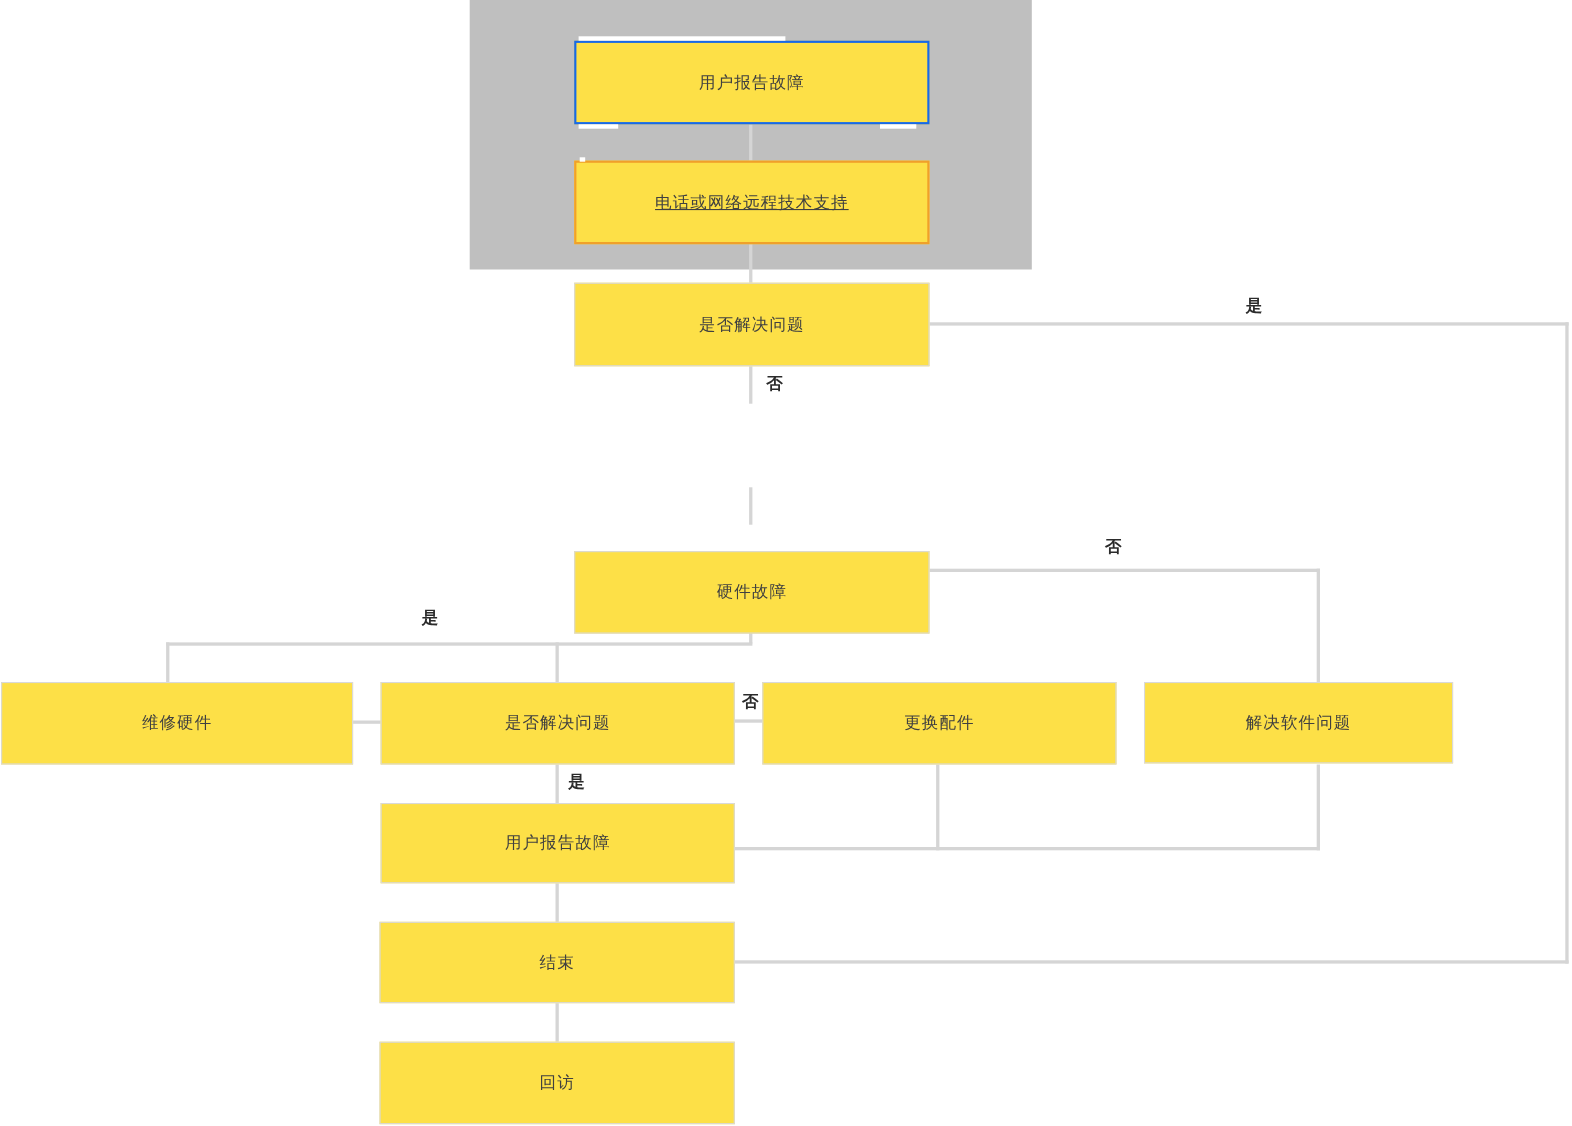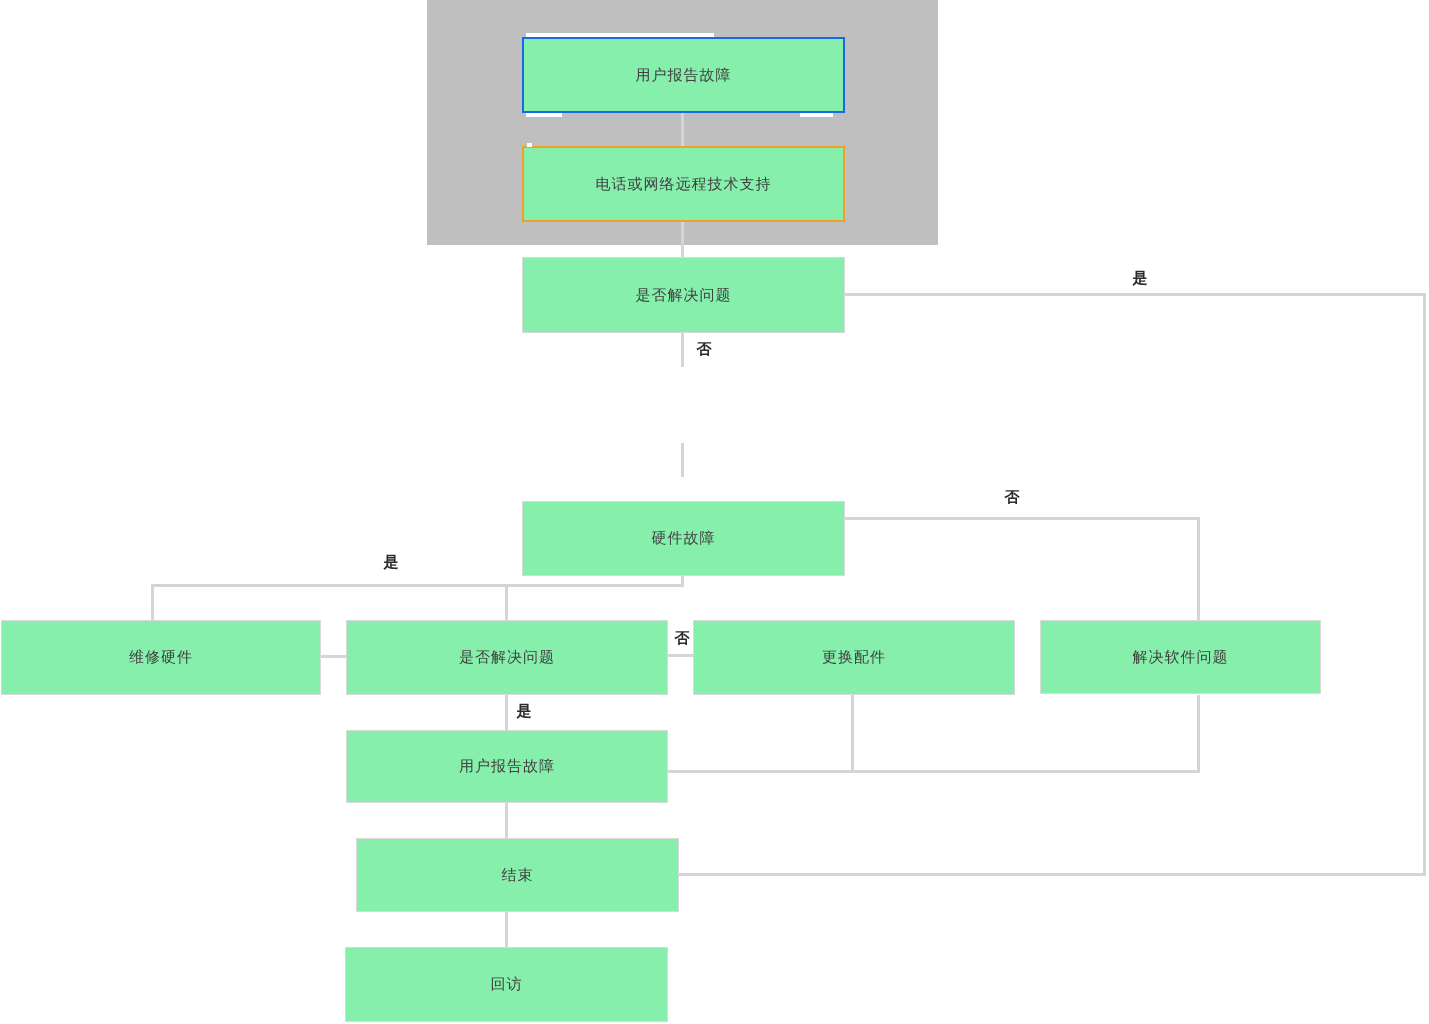--- a/index.html
+++ b/index.html
@@ -20,33 +20,33 @@
     background:var(--canvas-bg);
     font-family:"Liberation Sans","DejaVu Sans",sans-serif;
   }
   .banner{
     position:absolute;
     background:var(--banner);
   }
   .node{
     position:absolute;
     box-sizing:border-box;
-    background:#86efac;
+    background:#fde047;
     border:1px solid var(--box-border);
     display:flex;
     align-items:center;
     justify-content:center;
     font-size:15px;
     color:var(--text);
     letter-spacing:1px;
     white-space:nowrap;
     z-index:3;
   }
   .node.sel-blue{border:2px solid var(--selected);}
-  .node.sel-orange{border:2px solid var(--highlight);}
+  .node.sel-orange{border:2px solid var(--highlight);text-decoration:underline;}
   .edge{
     position:absolute;
     background:var(--connector);
     z-index:1;
   }
   .edge-label{
     position:absolute;
     transform:translate(-50%,-50%);
     font-size:15px;
     font-weight:bold;
@@ -101,21 +101,21 @@
   <div class="node" style="left:1px;top:620px;width:320px;height:75px;">维修硬件</div>
 
   <div class="node" style="left:346px;top:620px;width:322px;height:75px;">是否解决问题</div>
 
   <div class="node" style="left:693px;top:620px;width:322px;height:75px;text-align:right;">更换配件</div>
 
   <div class="node" style="left:1040px;top:620px;width:281px;height:74px;">解决软件问题</div>
 
   <div class="node" style="left:346px;top:730px;width:322px;height:73px;">用户报告故障</div>
 
-  <div class="node" style="left:356px;top:838px;width:323px;height:74px;">结束</div>
+  <div class="node" style="left:345px;top:838px;width:323px;height:74px;">结束</div>
 
   <div class="node" style="left:345px;top:947px;width:323px;height:75px;">回访</div>
 
   <div class="edge-label" style="left:1140px;top:278px;">是</div>
 
   <div class="edge-label" style="left:704px;top:349px;">否</div>
 
   <div class="edge-label" style="left:1012px;top:497px;">否</div>
 
   <div class="edge-label" style="left:391px;top:562px;">是</div>

